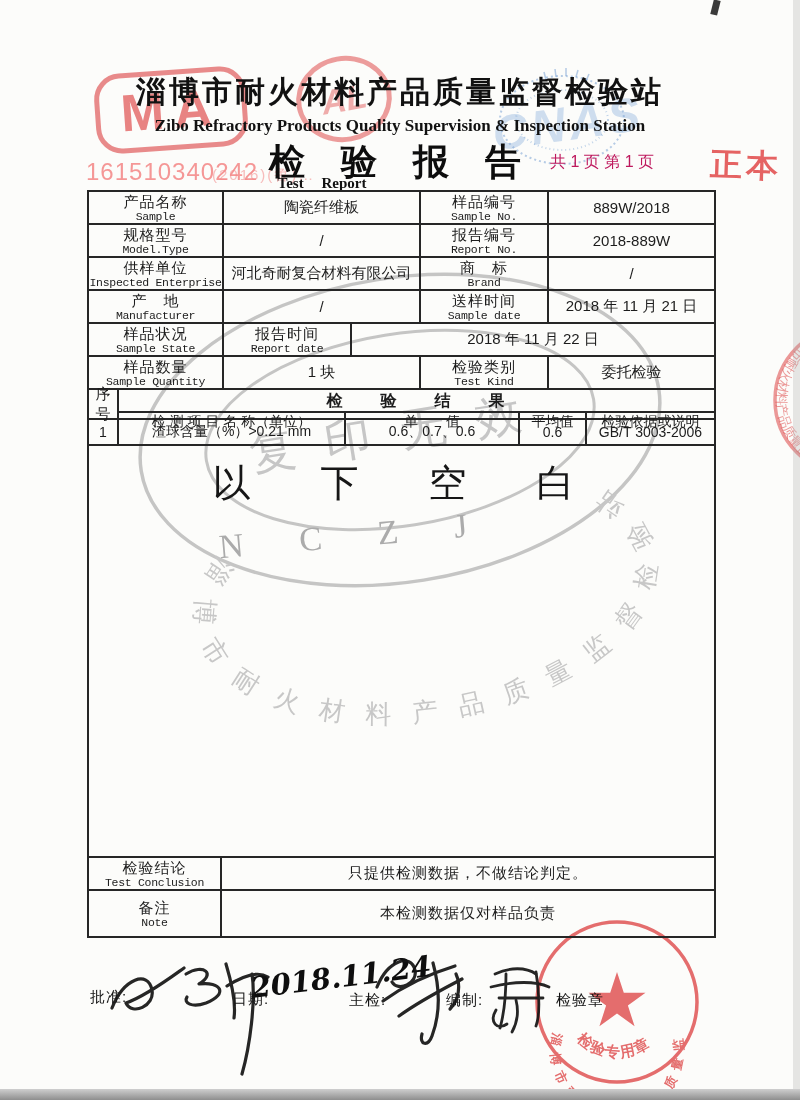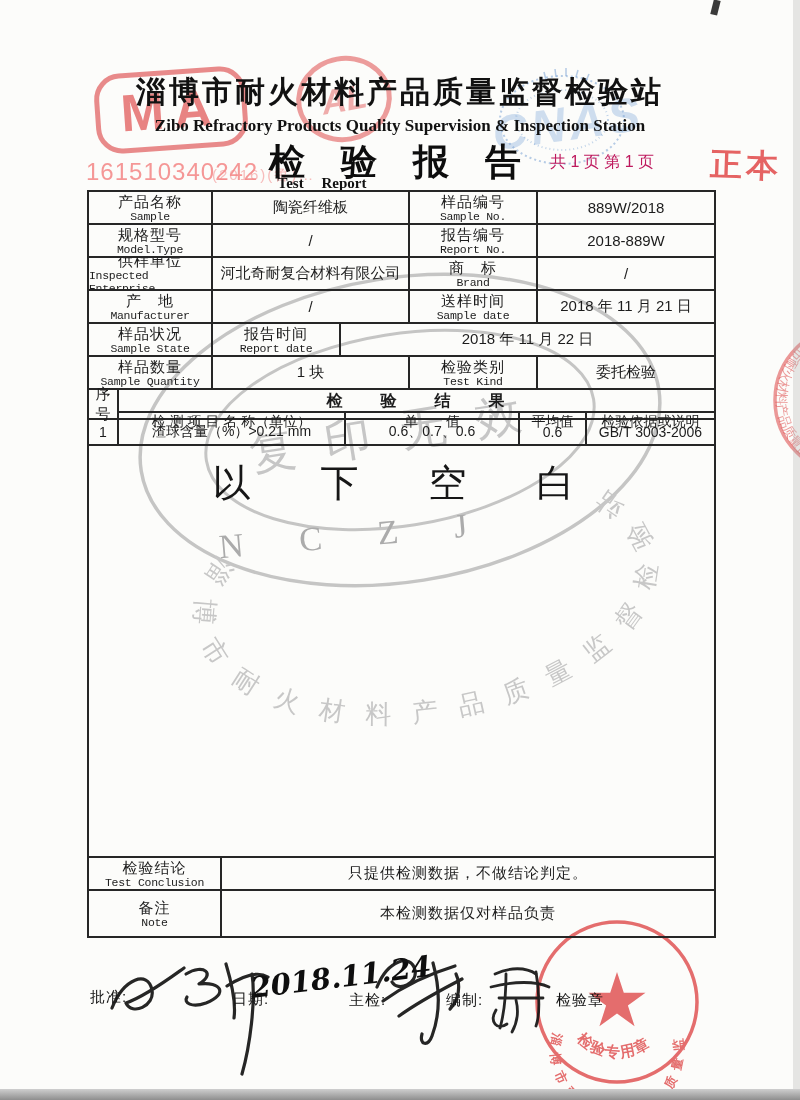--- a/index.html
+++ b/index.html
@@ -47,21 +47,21 @@
   .doc-table { top:190px; left:87px; width:629px; border:2px solid #262626; z-index:5;
                background:transparent; }
   .row { display:flex; border-bottom:2px solid #262626; }
   .row:last-child { border-bottom:none; }
   .cell { border-right:2px solid #262626; display:flex; flex-direction:column; align-items:center;
           justify-content:center; overflow:hidden; }
   .cell:last-child { border-right:none; }
   .cn { font-size:15px; line-height:17px; letter-spacing:1px; }
   .en { font-family:"Liberation Mono", monospace; font-size:11.5px; line-height:13px; letter-spacing:-0.3px; }
   .val { font-size:15px; }
-  .w-l1 { width:124px; } .w-v1 { width:197px; } .w-l2 { width:128px; } .w-v2 { flex:1; }
+  .w-l1 { width:135px; } .w-v1 { width:197px; } .w-l2 { width:128px; } .w-v2 { flex:1; }
   .info-row { height:33px; }
 
   .res-block { display:flex; border-bottom:2px solid #262626; height:30px; }
   .serial-cell { width:30px; border-right:2px solid #262626; display:flex; align-items:center;
                  justify-content:center; text-align:center; font-size:15px; line-height:20px;
                  padding:0 6px; }
   .res-right { flex:1; display:flex; flex-direction:column; }
   .res-title { height:23px; border-bottom:2px solid #262626; text-align:center; font-size:16px;
                font-weight:bold; letter-spacing:2px; line-height:22px; }
   .res-cols { display:flex; height:21px; }

